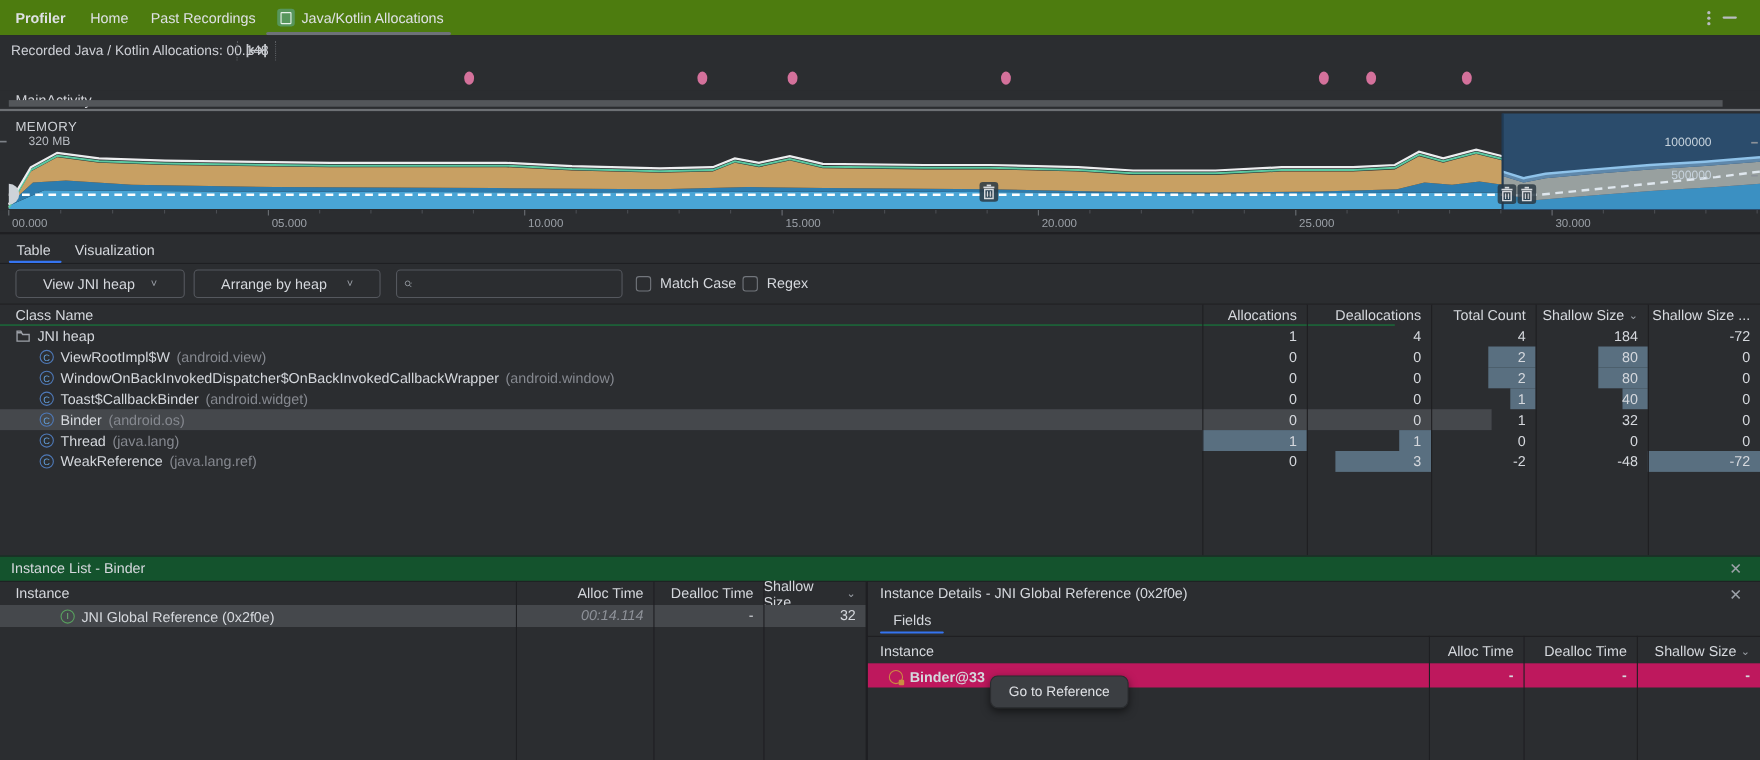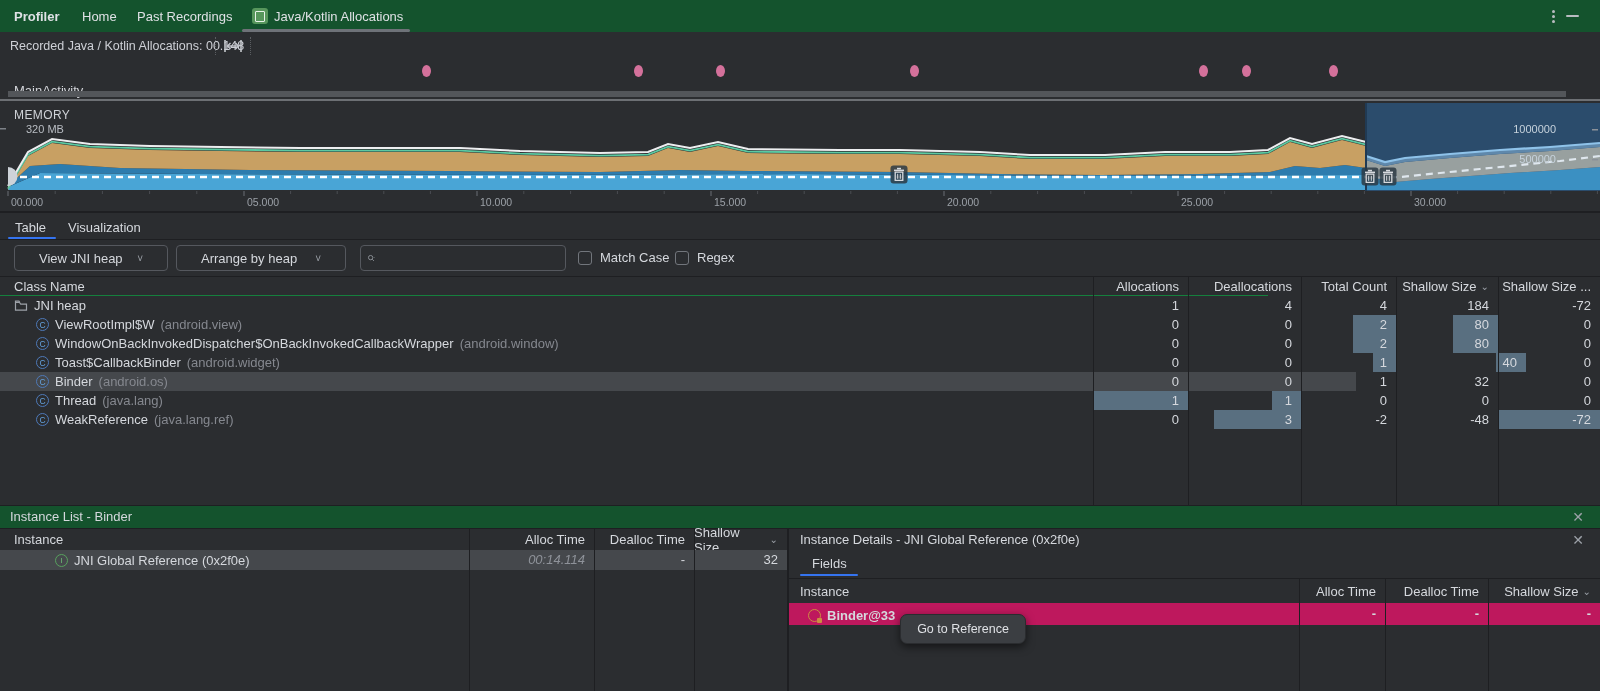--- a/index.html
+++ b/index.html
@@ -1,21 +1,21 @@
 <!DOCTYPE html>
 <html><head>
 <meta charset="utf-8">
 <style>
   html,body{margin:0;padding:0;background:#1e1f22;}
   #root{position:relative;width:1600px;height:691px;background:#2b2d30;overflow:hidden;
         font-family:"Liberation Sans",sans-serif;color:#d5d8dd;font-size:13px;}
   .abs{position:absolute;}
 
   
-  #tabbar{position:absolute;left:0;top:0;width:1600px;height:32px;background:#14532d;border-bottom:1px solid #1e1f22;}
+  #tabbar{position:absolute;left:0;top:0;width:1600px;height:32px;background:#4d7c0f;border-bottom:1px solid #1e1f22;}
   .tab{position:absolute;top:0;height:32px;display:flex;align-items:center;gap:6px;color:#dfe1e5;cursor:default;}
   .tab.bold{font-weight:bold;}
   #tab-underline{position:absolute;left:242px;top:29px;width:168px;height:3px;background:#6e7278;border-radius:2px;}
   .alloc-icon{display:inline-flex;width:16px;height:16px;border-radius:3px;background:#57965c;align-items:center;justify-content:center;}
   .alloc-icon i{display:block;width:8px;height:9px;border:1.3px solid #e8f2e9;border-radius:1px;}
   .kebab-dot{width:3px;height:3px;border-radius:50%;background:#b9bcc1;margin:2px auto;}
   #minimize-bar{position:absolute;left:1566px;top:15px;width:13px;height:2px;background:#b9bcc1;border-radius:1px;}
 
   
   #toolbar{position:absolute;left:0;top:32px;width:1600px;height:28px;background:#2b2d30;border-bottom:1px solid #1e1f22;}
@@ -370,21 +370,21 @@
           <div class="cell-num" style="left: 1093px; width: 95px;">
             <div class="cell-val">0</div>
           </div>
           <div class="cell-num" style="left: 1188px; width: 113px;">
             <div class="cell-val">0</div>
           </div>
           <div class="cell-num" style="left: 1301px; width: 95px;">
             <div class="cell-bar" style="width: 24%;"></div>
             <div class="cell-val">1</div>
           </div>
-          <div class="cell-num" style="left: 1396px; width: 102px; padding-left: 28px;">
+          <div class="cell-num" style="left: 1396px; width: 102px;">
             <div class="cell-bar" style="width: 23%;"></div>
             <div class="cell-val">40</div>
           </div>
           <div class="cell-num" style="left: 1498px; width: 102px;">
             <div class="cell-val">0</div>
           </div>
         </div>
         <div class="trow selected" style="top: 95px;">
           <div class="name-cell" style="left: 36px; max-width: 1041px;">
             <span class="class-ic">C</span>

